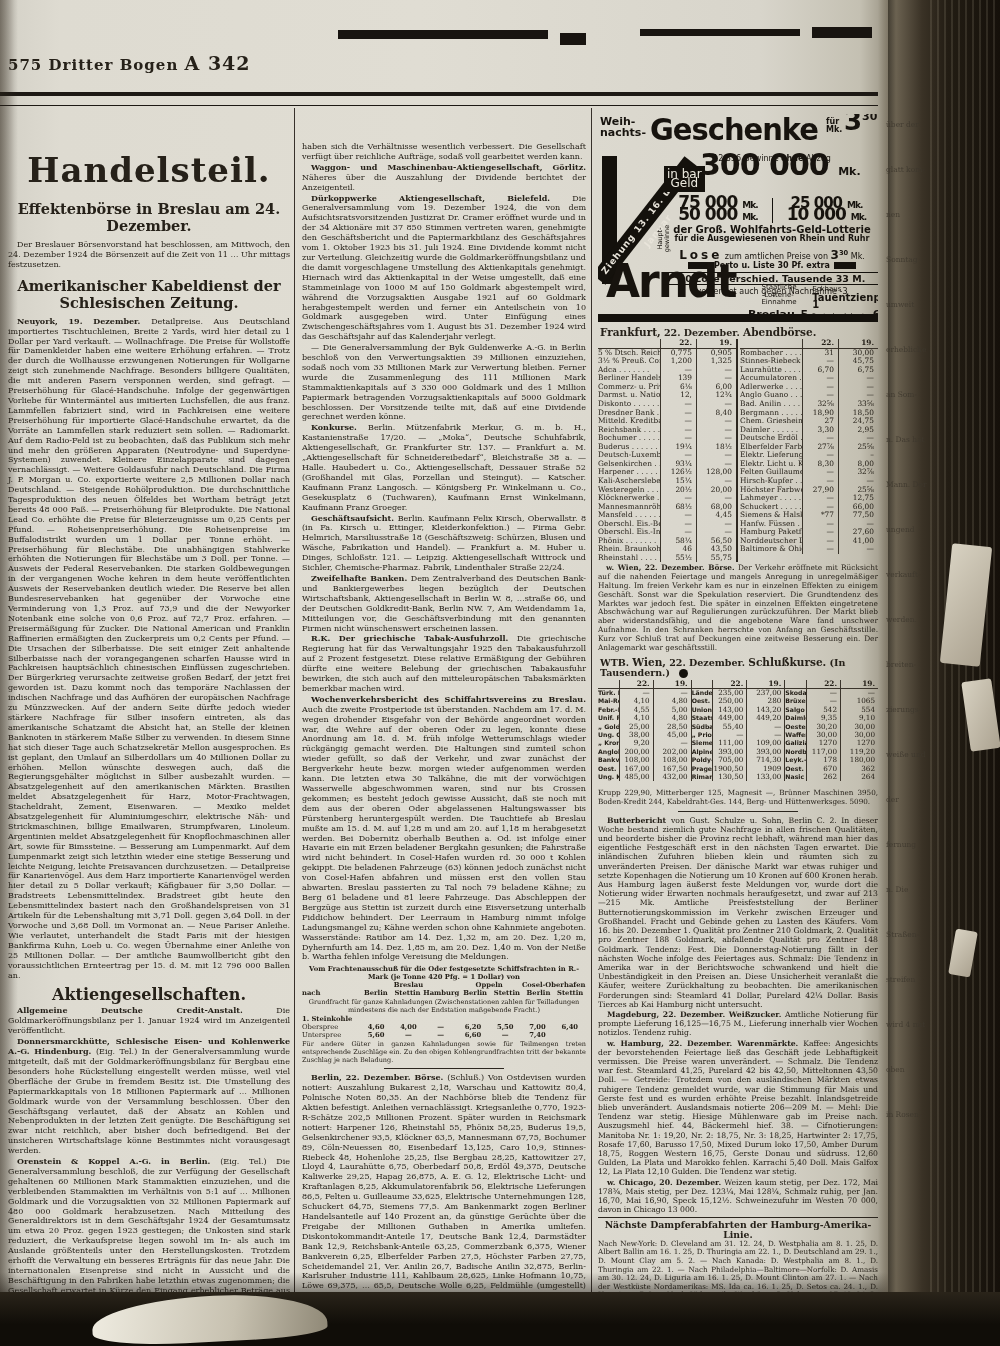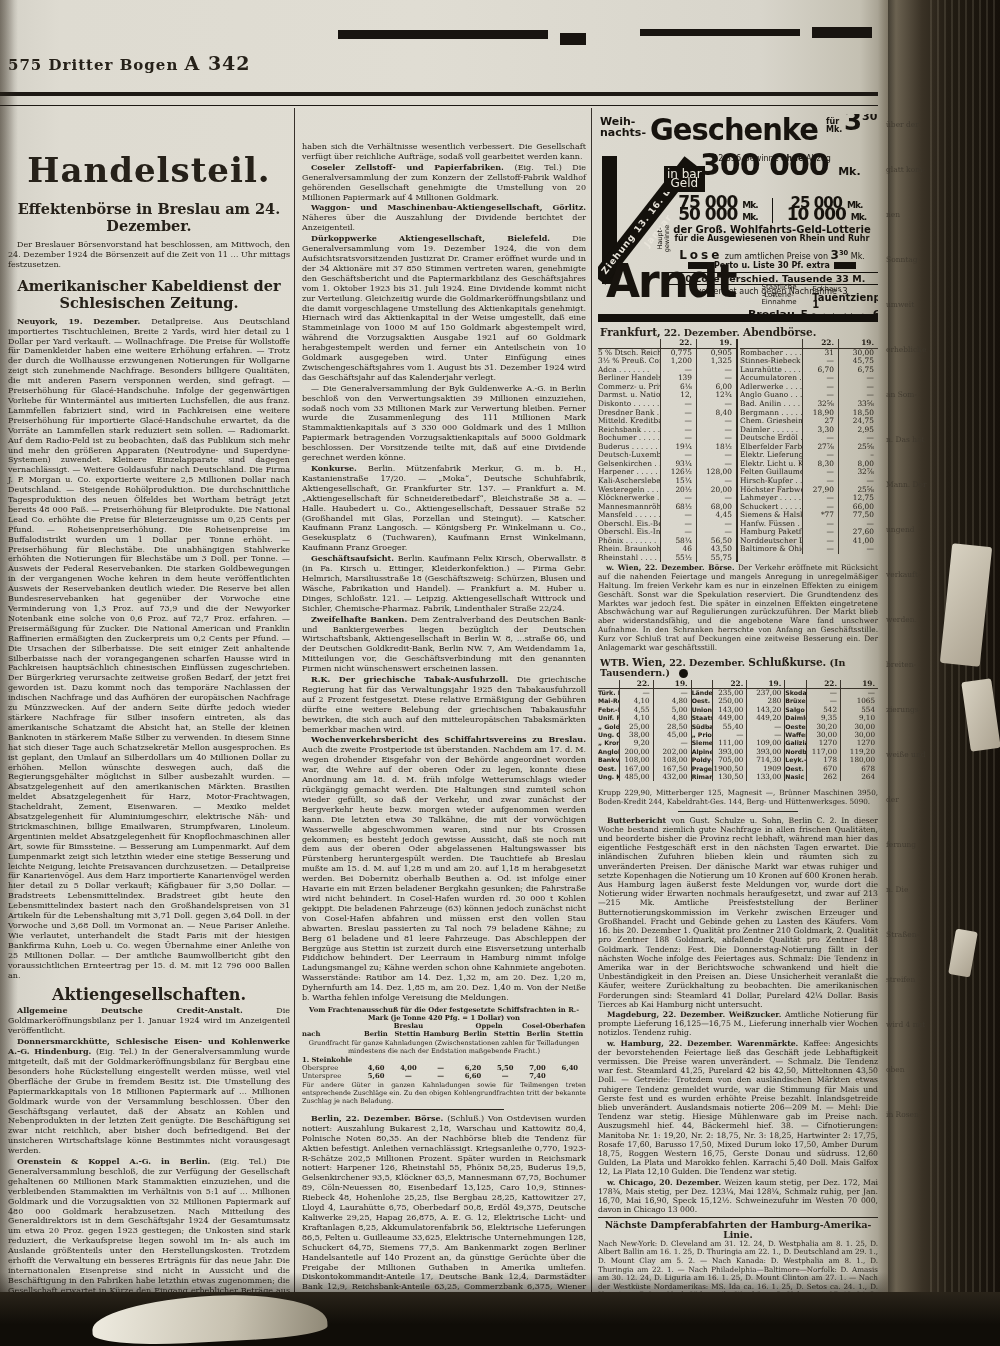--- a/index.html
+++ b/index.html
@@ -156,21 +156,20 @@
           <div class="sec h3"><span>Aktiengesellschaften.</span></div>
           <div class="sec para"><b class="lead">Allgemeine Deutsche Credit-Anstalt. </b><span>Die Goldmarkeröffnungsbilanz per 1. Januar 1924 wird im Anzeigenteil veröffentlicht.</span></div>
           <div class="sec para"><b class="lead">Donnersmarckhütte, Schlesische Eisen- und Kohlenwerke A.-G. Hindenburg. </b><span>(Eig. Tel.) In der Generalversammlung wurde mitgeteilt, daß mit der Goldmarkeröffnungsbilanz für Bergbau eine besonders hohe Rückstellung eingestellt werden müsse, weil viel Oberfläche der Grube in fremdem Besitz ist. Die Umstellung des Papiermarkkapitals von 18 Millionen Papiermark auf … Millionen Goldmark wurde von der Versammlung beschlossen. Über den Geschäftsgang verlautet, daß der Absatz an Kohlen und Nebenprodukten in der letzten Zeit genügte. Die Beschäftigung sei zwar nicht reichlich, aber bisher doch befriedigend. Bei der unsicheren Wirtschaftslage könne Bestimmtes nicht vorausgesagt werden.</span></div>
           <div class="sec para"><b class="lead">Orenstein &amp; Koppel A.-G. in Berlin. </b><span>(Eig. Tel.) Die Generalversammlung beschloß, die zur Verfügung der Gesellschaft gehaltenen 60 Millionen Mark Stammaktien einzuziehen, und die verbleibenden Stammaktien im Verhältnis von 5:1 auf … Millionen Goldmark und die Vorzugsaktien von 32 Millionen Papiermark auf 480 000 Goldmark herabzusetzen. Nach Mitteilung des Generaldirektors ist in dem Geschäftsjahr 1924 der Gesamtumsatz um etwa 20 Proz. gegen 1923 gestiegen; die Unkosten sind stark reduziert, die Verkaufspreise liegen sowohl im In- als auch im Auslande größtenteils unter den Herstellungskosten. Trotzdem erhofft die Verwaltung ein besseres Erträgnis für das neue Jahr. Die internationalen Eisenpreise sind nicht in Aussicht und die Beschäftigung in den Fabriken habe letzthin etwas zugenommen; die Gesellschaft erwartet in Kürze den Eingang erheblicher Beträge aus dem Guthaben der Gesellschaft in Amerika und Südafrika.</span></div>
           <div class="sec para"><b class="lead">Gnaschwitz Textilwerke. </b><span>(Eig. Tel.) Die Generalversammlung genehmigte die Goldmarkbilanz per 1. April 1924. Nach vorsichtiger Bewertung ergibt sich ein Überschuß der Vermögenswerte über die Verbindlichkeiten in Höhe von 15,9 Millionen Goldmark. Der Wert einer Stammaktie wird dementsprechend auf 120 Goldmark und der Wert einer Vorzugsaktie auf 6 Goldmark festgesetzt.</span></div>
         </div>
 
       <div class="col col-mid">
         <div>
             <div class="sec para-cont"><span>haben sich die Verhältnisse wesentlich verbessert. Die Gesellschaft verfügt über reichliche Aufträge, sodaß voll gearbeitet werden kann.</span></div>
-            <div class="sec para"><b class="lead">Coseler Zellstoff- und Papierfabriken. </b><span>(Eig. Tel.) Die Generalversammlung der zum Konzern der Zellstoff-Fabrik Waldhof gehörenden Gesellschaft genehmigte die Umstellung von 20 Millionen Papiermark auf 4 Millionen Goldmark.</span></div>
             <div class="sec para"><b class="lead">Waggon- und Maschinenbau-Aktiengesellschaft, Görlitz. </b><span>Näheres über die Auszahlung der Dividende berichtet der Anzeigenteil.</span></div>
             <div class="sec para"><b class="lead">Dürkoppwerke Aktiengesellschaft, Bielefeld. </b><span>Die Generalversammlung vom 19. Dezember 1924, die von dem Aufsichtsratsvorsitzenden Justizrat Dr. Cramer eröffnet wurde und in der 34 Aktionäre mit 37 850 Stimmen vertreten waren, genehmigte den Geschäftsbericht und die Papiermarkbilanz des Geschäftsjahres vom 1. Oktober 1923 bis 31. Juli 1924. Eine Dividende kommt nicht zur Verteilung. Gleichzeitig wurde die Goldmarkeröffnungsbilanz und die damit vorgeschlagene Umstellung des Aktienkapitals genehmigt. Hiernach wird das Aktienkapital in der Weise umgestellt, daß eine Stammeinlage von 1000 M auf 150 Goldmark abgestempelt wird, während die Vorzugsaktien Ausgabe 1921 auf 60 Goldmark herabgestempelt werden und ferner ein Anteilschein von 10 Goldmark ausgegeben wird. Unter Einfügung eines Zwischengeschäftsjahres vom 1. August bis 31. Dezember 1924 wird das Geschäftsjahr auf das Kalenderjahr verlegt.</span></div>
             <div class="sec para"><span>— Die Generalversammlung der Byk Guldenwerke A.-G. in Berlin beschloß von den Verwertungsaktien 39 Millionen einzuziehen, sodaß noch vom 33 Millionen Mark zur Verwertung bleiben. Ferner wurde die Zusammenlegung des 111 Millionen Mark Stammaktienkapitals auf 3 330 000 Goldmark und des 1 Million Papiermark betragenden Vorzugsaktienkapitals auf 5000 Goldmark beschlossen. Der Vorsitzende teilte mit, daß auf eine Dividende gerechnet werden könne.</span></div>
             <div class="sec para"><b class="lead">Konkurse. </b><span>Berlin. Mützenfabrik Merkur, G. m. b. H., Kastanienstraße 17/20. — „Moka“, Deutsche Schuhfabrik, Aktiengesellschaft, Gr. Frankfurter Str. 137. — Frankfurt a. M. „Aktiengesellschaft für Schneidereibedarf“, Bleichstraße 38 a. — Halle. Haubedert u. Co., Aktiengesellschaft, Dessauer Straße 52 (Großhandel mit Glas, Porzellan und Steingut). — Katscher. Kaufmann Franz Langosch. — Königsberg Pr. Winkelmann u. Co., Gesekusplatz 6 (Tuchwaren), Kaufmann Ernst Winkelmann, Kaufmann Franz Groeger.</span></div>
             <div class="sec para"><b class="lead">Geschäftsaufsicht. </b><span>Berlin. Kaufmann Felix Kirsch, Oberwallstr. 8 (in Fa. Kirsch u. Ettinger, Kleiderkonfektion.) — Firma Gebr. Helmrich, Marsiliusstraße 18 (Geschäftszweig: Schürzen, Blusen und Wäsche, Fabrikation und Handel). — Frankfurt a. M. Huber u. Dinges, Schloßstr. 121. — Leipzig. Aktiengesellschaft Wittrock und Sichler, Chemische-Pharmaz. Fabrik, Lindenthaler Straße 22/24.</span></div>
             <div class="sec para"><b class="lead">Zweifelhafte Banken. </b><span>Dem Zentralverband des Deutschen Bank- und Bankiergewerbes liegen bezüglich der Deutschen Wirtschaftsbank, Aktiengesellschaft in Berlin W. 8, …straße 66, und der Deutschen Goldkredit-Bank, Berlin NW. 7, Am Weidendamm 1a, Mitteilungen vor, die Geschäftsverbindung mit den genannten Firmen nicht wünschenswert erscheinen lassen.</span></div>
             <div class="sec para"><b class="lead">R.K. Der griechische Tabak-Ausfuhrzoll. </b><span>Die griechische Regierung hat für das Verwaltungsjahr 1925 den Tabakausfuhrzoll auf 2 Prozent festgesetzt. Diese relative Ermäßigung der Gebühren dürfte eine weitere Belebung der griechischen Tabakausfuhr bewirken, die sich auch auf den mitteleuropäischen Tabaksmärkten bemerkbar machen wird.</span></div>
             <div class="sec para"><b class="lead">Wochenverkehrsbericht des Schiffahrtsvereins zu Breslau. </b><span>Auch die zweite Frostperiode ist überstanden. Nachdem am 17. d. M. wegen drohender Eisgefahr von der Behörde angeordnet worden war, die Wehre auf der oberen Oder zu legen, konnte diese Anordnung am 18. d. M. früh infolge Wetterumschlags wieder rückgängig gemacht werden. Die Haltungen sind zumteil schon wieder gefüllt, so daß der Verkehr, und zwar zunächst der Bergverkehr heute bezw. morgen wieder aufgenommen werden kann. Die letzten etwa 30 Talkähne, die mit der vorwöchigen Wasserwelle abgeschwommen waren, sind nur bis Crossen gekommen; es besteht jedoch gewisse Aussicht, daß sie noch mit dem aus der oberen Oder abgelassenen Haltungswasser bis Fürstenberg heruntergespült werden. Die Tauchtiefe ab Breslau mußte am 15. d. M. auf 1,28 m und am 20. auf 1,18 m herabgesetzt werden. Bei Dobernitz oberhalb Beuthen a. Od. ist infolge einer Havarie ein mit Erzen beladener Bergkahn gesunken; die Fahrstraße wird nicht behindert. In Cosel-Hafen wurden rd. 30 000 t Kohlen gekippt. Die beladenen Fahrzeuge (63) können jedoch zunächst nicht von Cosel-Hafen abfahren und müssen erst den vollen Stau abwarten. Breslau passierten zu Tal noch 79 beladene Kähne; zu Berg 61 beladene und 81 leere Fahrzeuge. Das Abschleppen der Bergzüge aus Stettin ist zurzeit durch eine Eisversetzung unterhalb Fiddichow behindert. Der Leerraum in Hamburg nimmt infolge Ladungsmangel zu; Kähne werden schon ohne Kahnmiete angeboten. Wasserstände: Ratibor am 14. Dez. 1,32 m, am 20. Dez. 1,20 m, Dyhernfurth am 14. Dez. 1,85 m, am 20. Dez. 1,40 m. Von der Neiße b. Wartha fehlen infolge Vereisung die Meldungen.</span></div>
           </div>
 
@@ -748,21 +747,21 @@
                   <span class="tc tc2">119,20</span>
                 </div>
                 <div class="trow">
                   <span class="tc tc0">Leyk.-Josef.</span>
                   <span class="tc tc1">178</span>
                   <span class="tc tc2">180,00</span>
                 </div>
                 <div class="trow">
                   <span class="tc tc0">Oest. Eisenb.</span>
                   <span class="tc tc1">670</span>
-                  <span class="tc tc2">678</span>
+                  <span class="tc tc2">362</span>
                 </div>
                 <div class="trow">
                   <span class="tc tc0">Nasic . . . .</span>
                   <span class="tc tc1">262</span>
                   <span class="tc tc2">264</span>
                 </div>
               </div>
           </div>
         </div>
         <div style="font-size:7.2px;line-height:8.6px;text-align:justify;margin-top:8px;">Krupp 229,90, Mitterberger 125, Magnesit —, Brünner Maschinen 3950, Boden-Kredit 244, Kabeldraht-Ges. 144, Berg- und Hüttenwerksges. 5090.</div>

